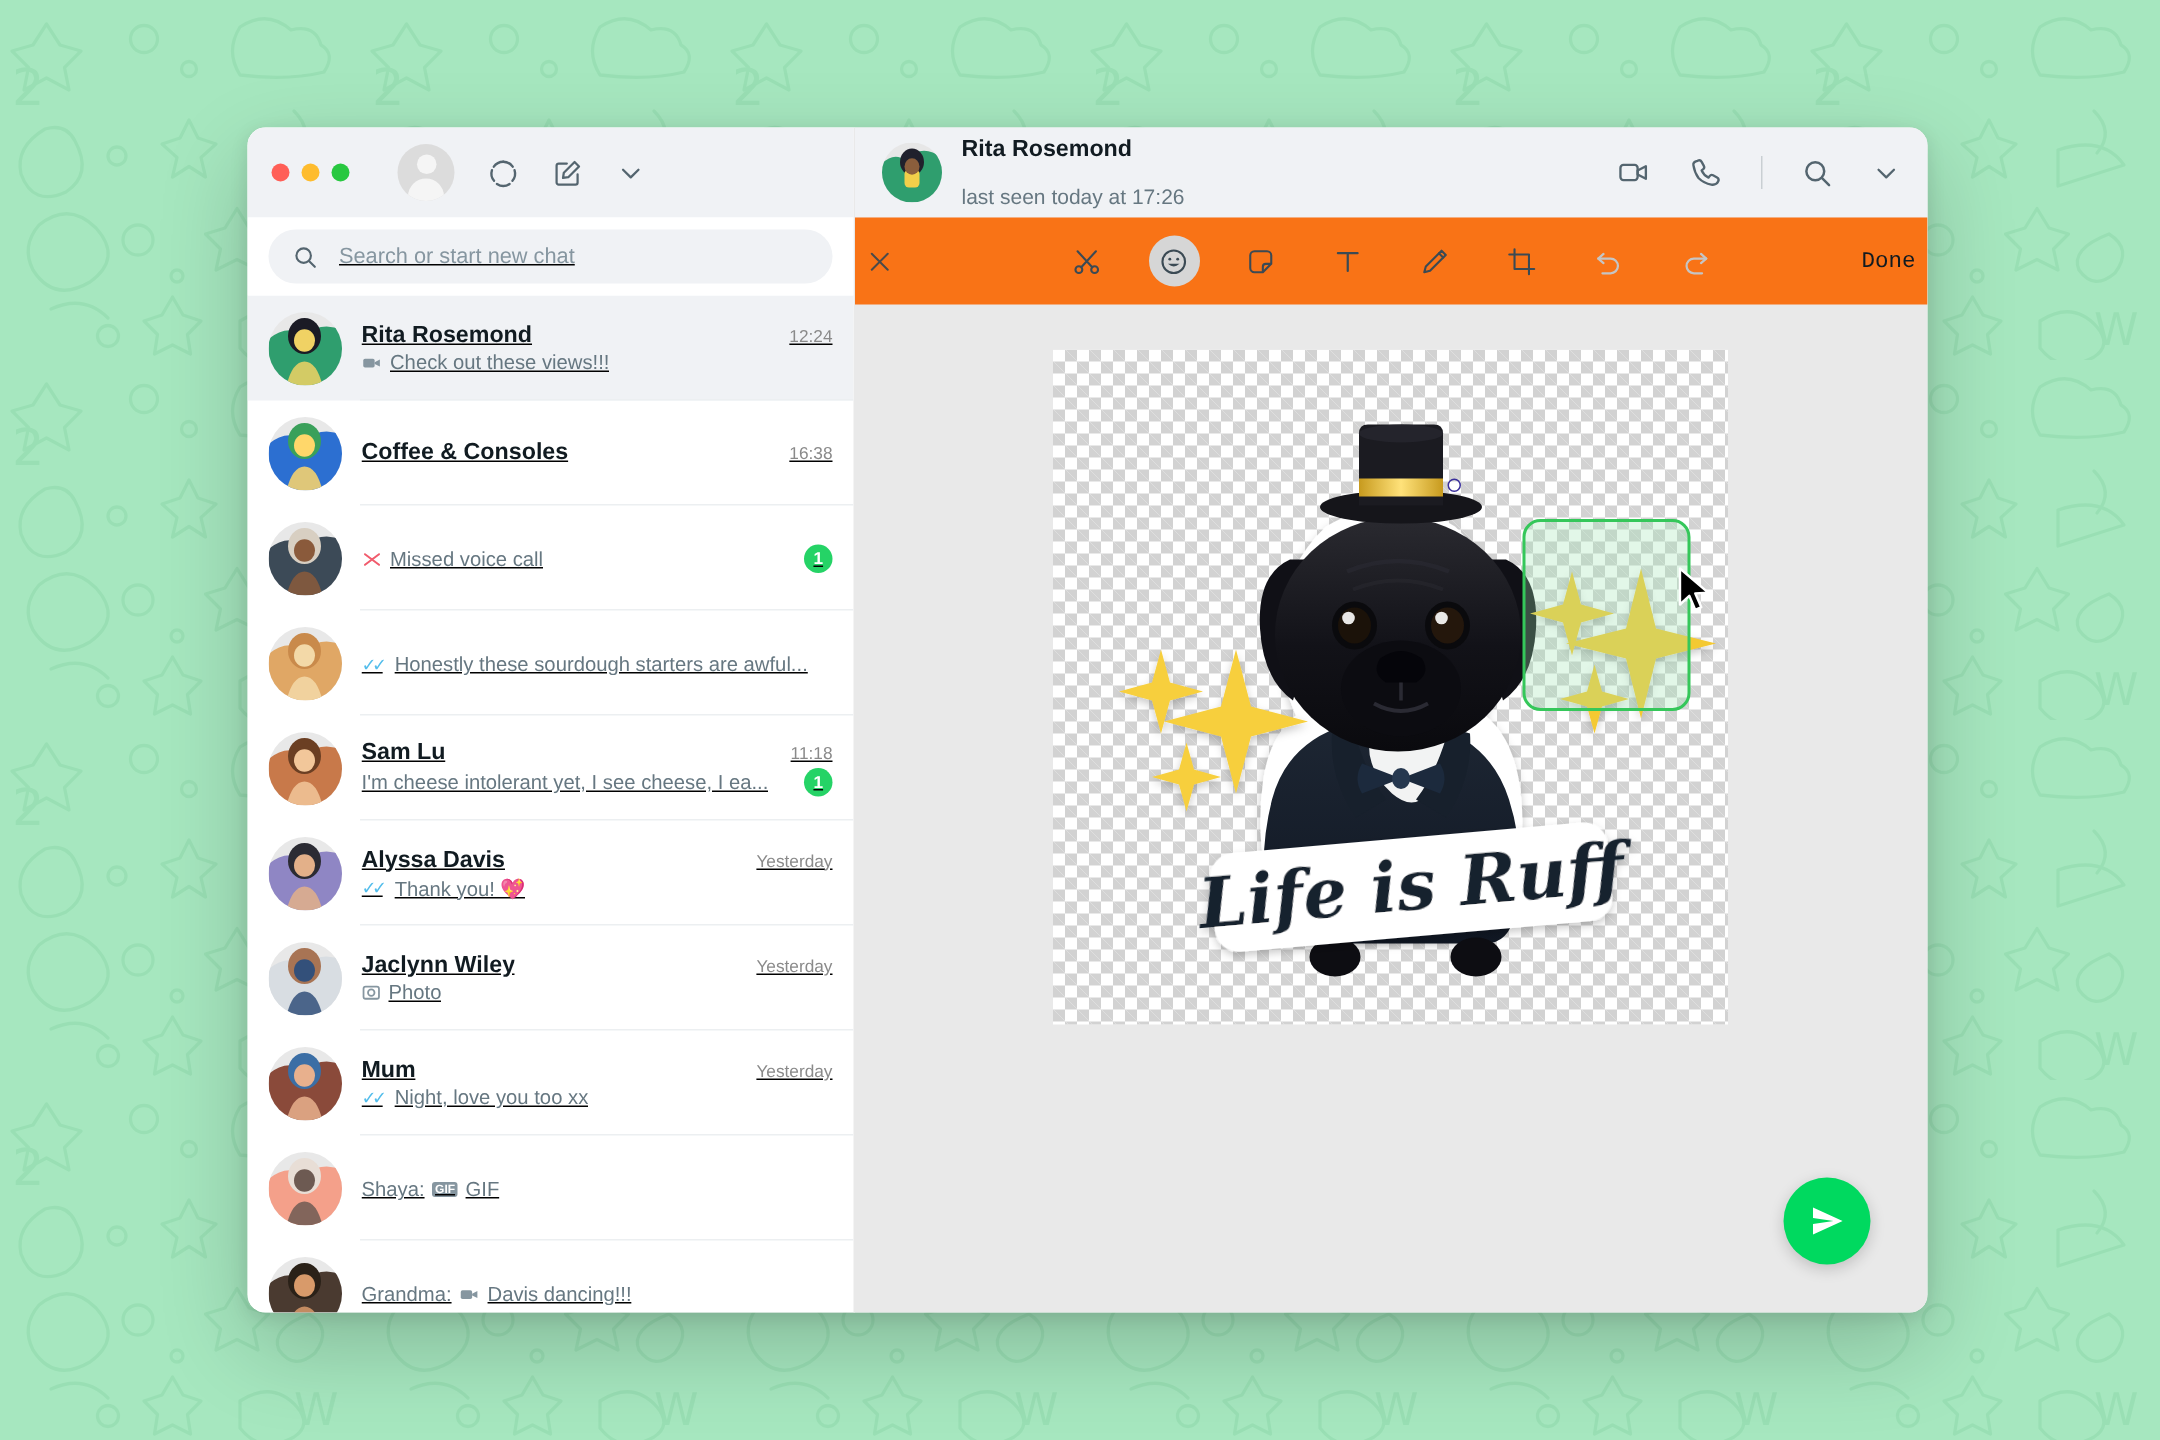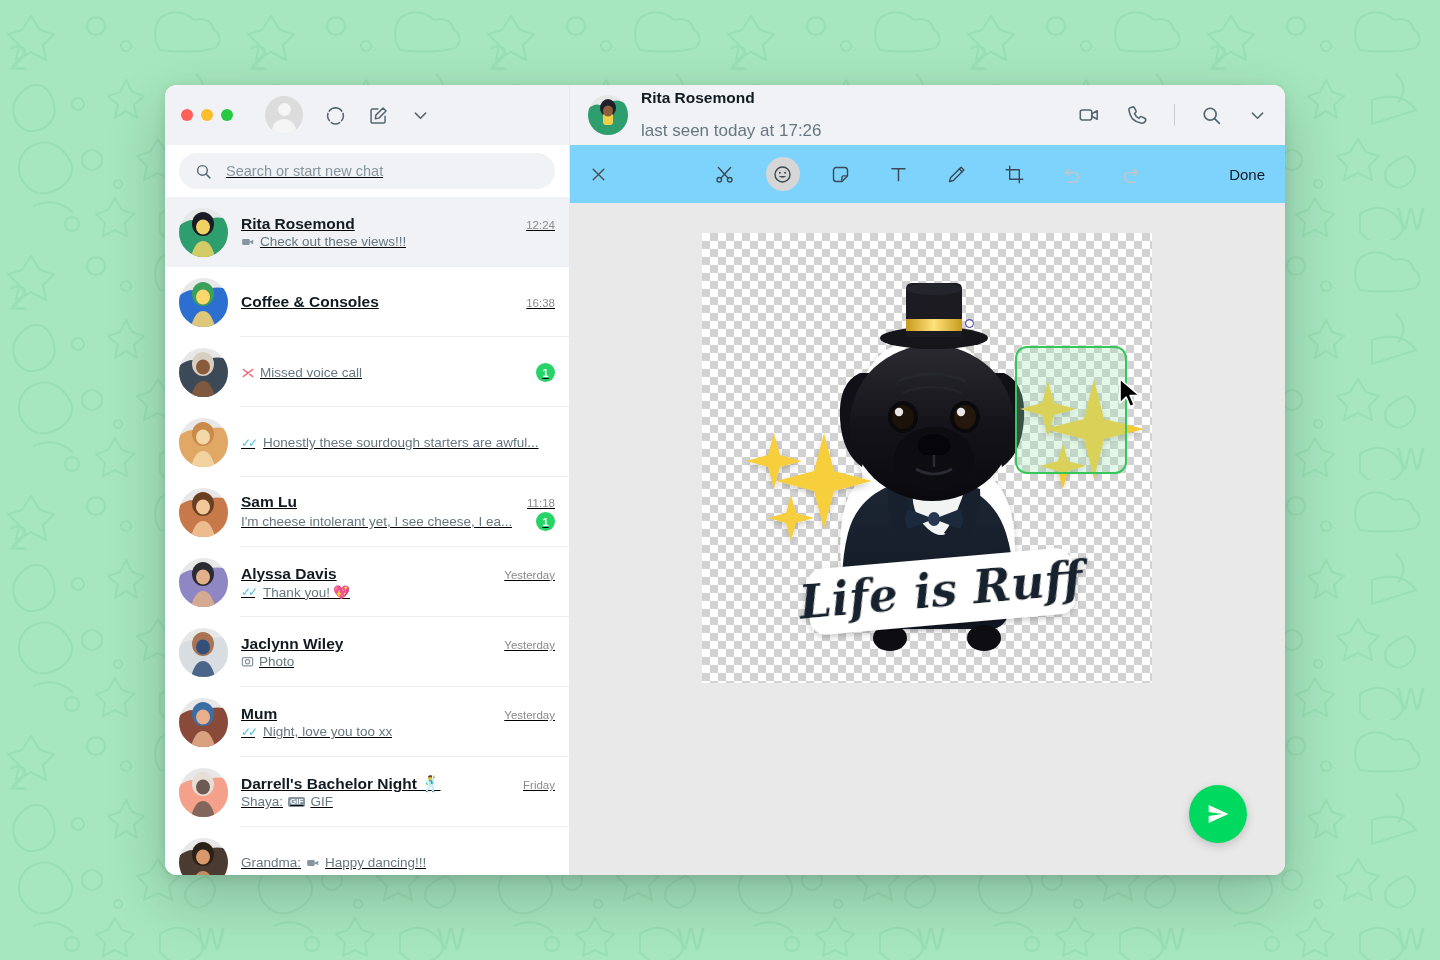--- a/index.html
+++ b/index.html
@@ -144,30 +144,30 @@
   }
   #conv-header {
     height: 60px; flex: 0 0 60px;
     background: #f0f2f5;
     display: flex; align-items: center;
     padding: 0 18px 0 18px; gap: 13px;
   }
   #conv-avatar { width: 40px; height: 40px; border-radius: 50%; overflow: hidden; position: relative; flex: 0 0 40px; }
   #conv-meta { flex: 1; min-width: 0; }
   #conv-name { font-size: 15.5px; font-weight: bold; color: #111b21; }
-  #conv-status { font-size: 17px; color: #667781; margin-top: 14px; }
+  #conv-status { font-size: 14px; color: #667781; margin-top: 14px; }
   #conv-actions { display: flex; align-items: center; gap: 26px; color: #54656f; }
   .hdr-divider { width: 1px; height: 22px; background: #c9cfd3; }
 
   
   #editor-toolbar {
     height: 58px; flex: 0 0 58px;
-    background: #7dd3fc;
+    background: #f97316;
     display: flex; align-items: center;
-    padding: 0 20px; position: relative;
+    padding: 0 8px; position: relative; font-family: Liberation Mono, monospace;
   }
   #close-editor { color: #4a4a4a; cursor: pointer; display: flex; }
   #tool-group {
     position: absolute; left: 50%; transform: translateX(-50%);
     display: flex; align-items: center; gap: 24px;
   }
   .tool {
     width: 34px; height: 34px; border-radius: 50%;
     display: flex; align-items: center; justify-content: center;
     color: #3b4a54; cursor: pointer;
@@ -483,24 +483,20 @@
         </div>
         <div class="chat-row">
           <div class="c-avatar"><svg viewBox="0 0 49 49" width="49" height="49">
               <rect width="49" height="49" fill="#e8e8e8"></rect>
               <path d="M0 18 q12 -10 24 -3 q12 -9 25 -3 V49 H0 Z" fill="#f4a08a"></path>
               <ellipse cx="24" cy="16" rx="11" ry="12" fill="#e8ded6"></ellipse>
               <ellipse cx="24" cy="19" rx="7" ry="7.5" fill="#6d5a52"></ellipse>
               <path d="M12 49 q4 -16 12 -16 q8 0 12 16 z" fill="#6d5a52" opacity=".85"></path>
             </svg></div>
           <div class="c-body">
-            <div class="c-top">
-              <div class="c-name">Darrell's Bachelor Night 🕺</div>
-              <div class="c-time">Friday</div>
-            </div>
             <div class="c-bottom">
               <div class="c-msg">
                 <span>Shaya:</span>
                 <span class="mini-icon">
                   <span class="gif-chip">GIF</span>
                 </span>
                 <span>GIF</span>
               </div>
             </div>
           </div>
@@ -517,21 +513,21 @@
           <div class="c-body">
             <div class="c-bottom">
               <div class="c-msg">
                 <span>Grandma:</span>
                 <span class="mini-icon">
                   <svg width="14" height="14" viewBox="0 0 24 24" fill="#8696a0">
                     <rect x="2" y="7" width="13" height="10" rx="2"></rect>
                     <path d="M15 11 L21 8 v8 l-6 -3 z"></path>
                   </svg>
                 </span>
-                <span>Happy dancing!!!</span>
+                <span>Davis dancing!!!</span>
               </div>
             </div>
           </div>
         </div>
       </div>
   </div>
 
   <div id="right-pane">
 
     <div id="conv-header">

